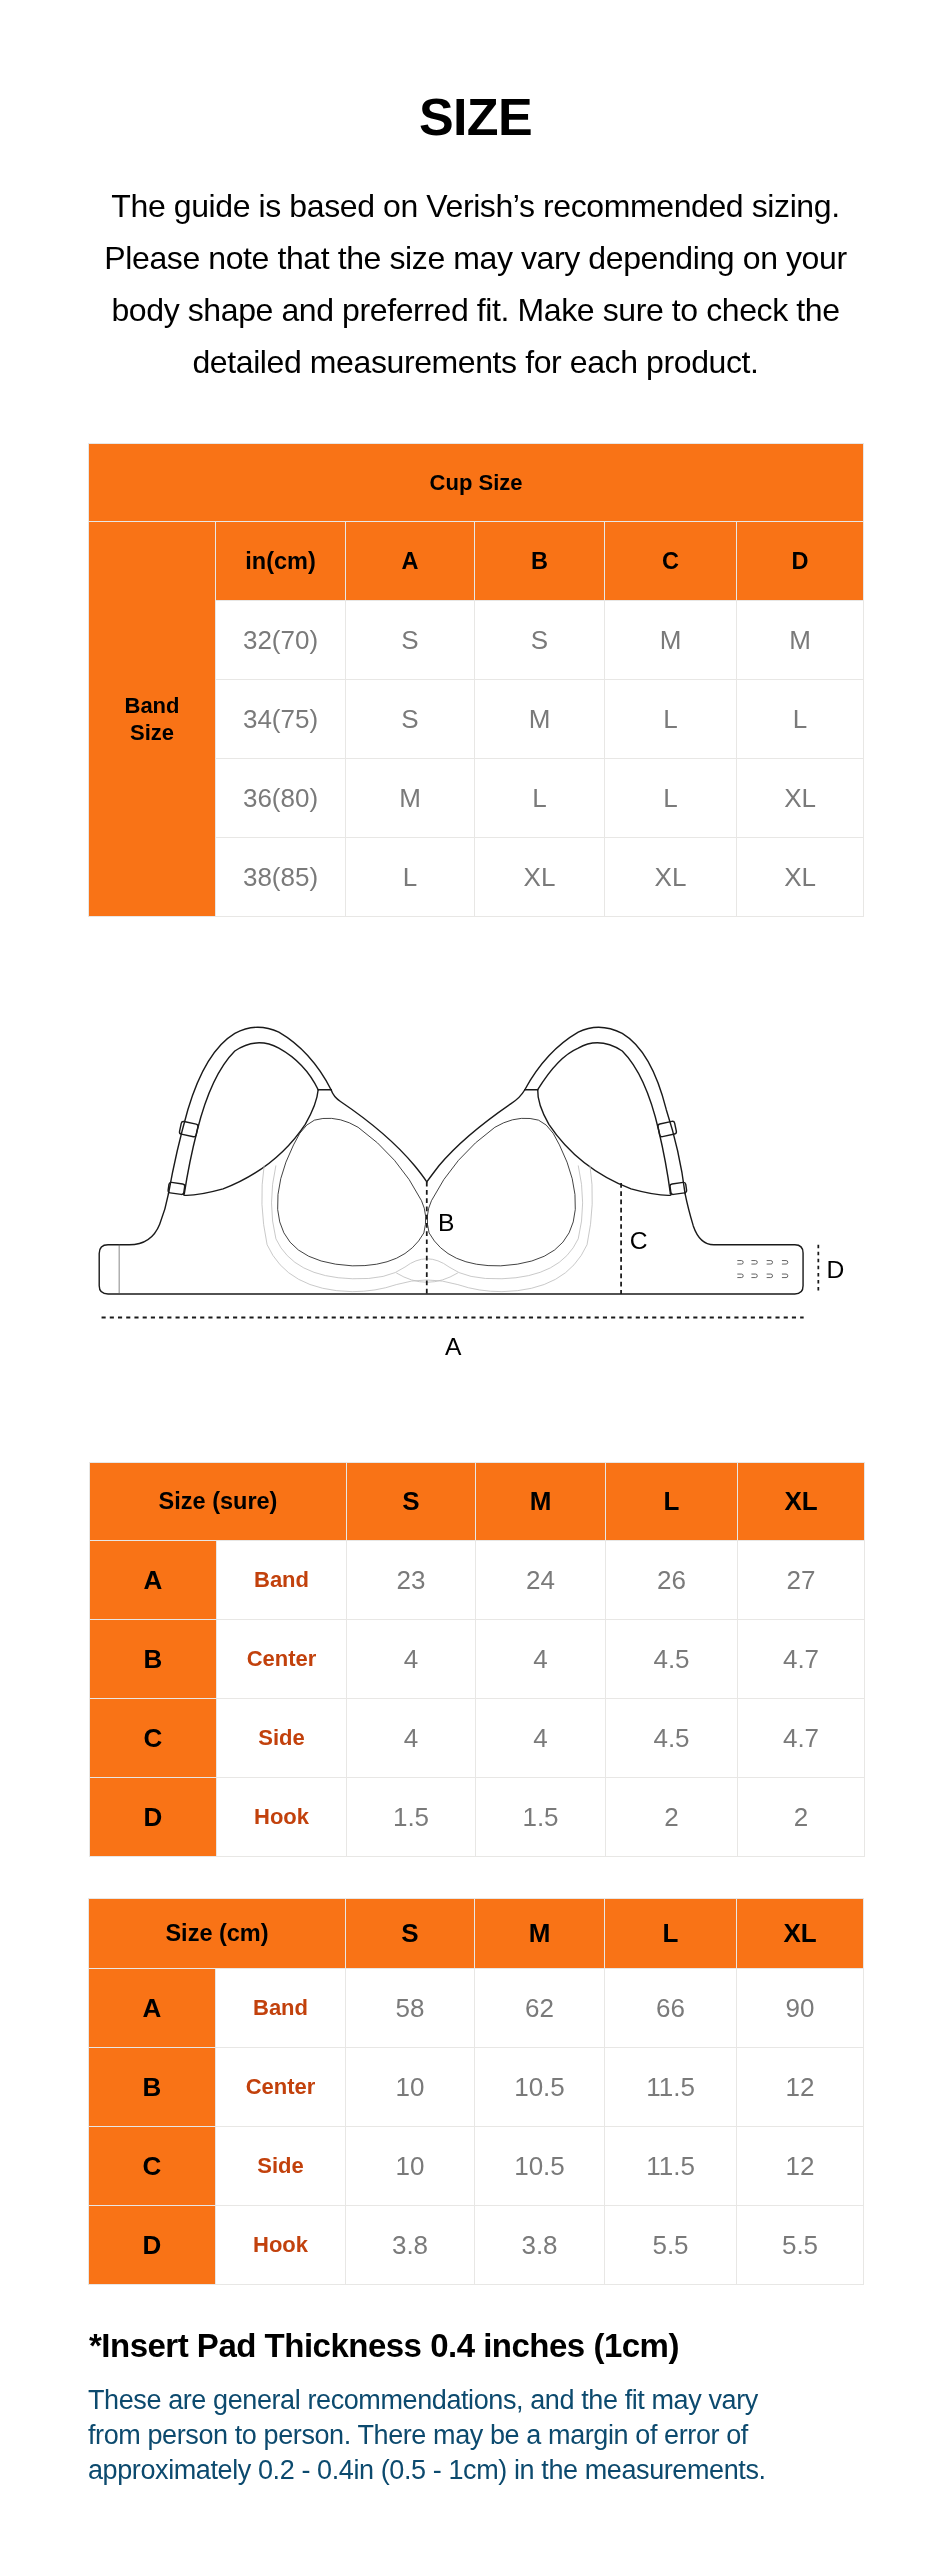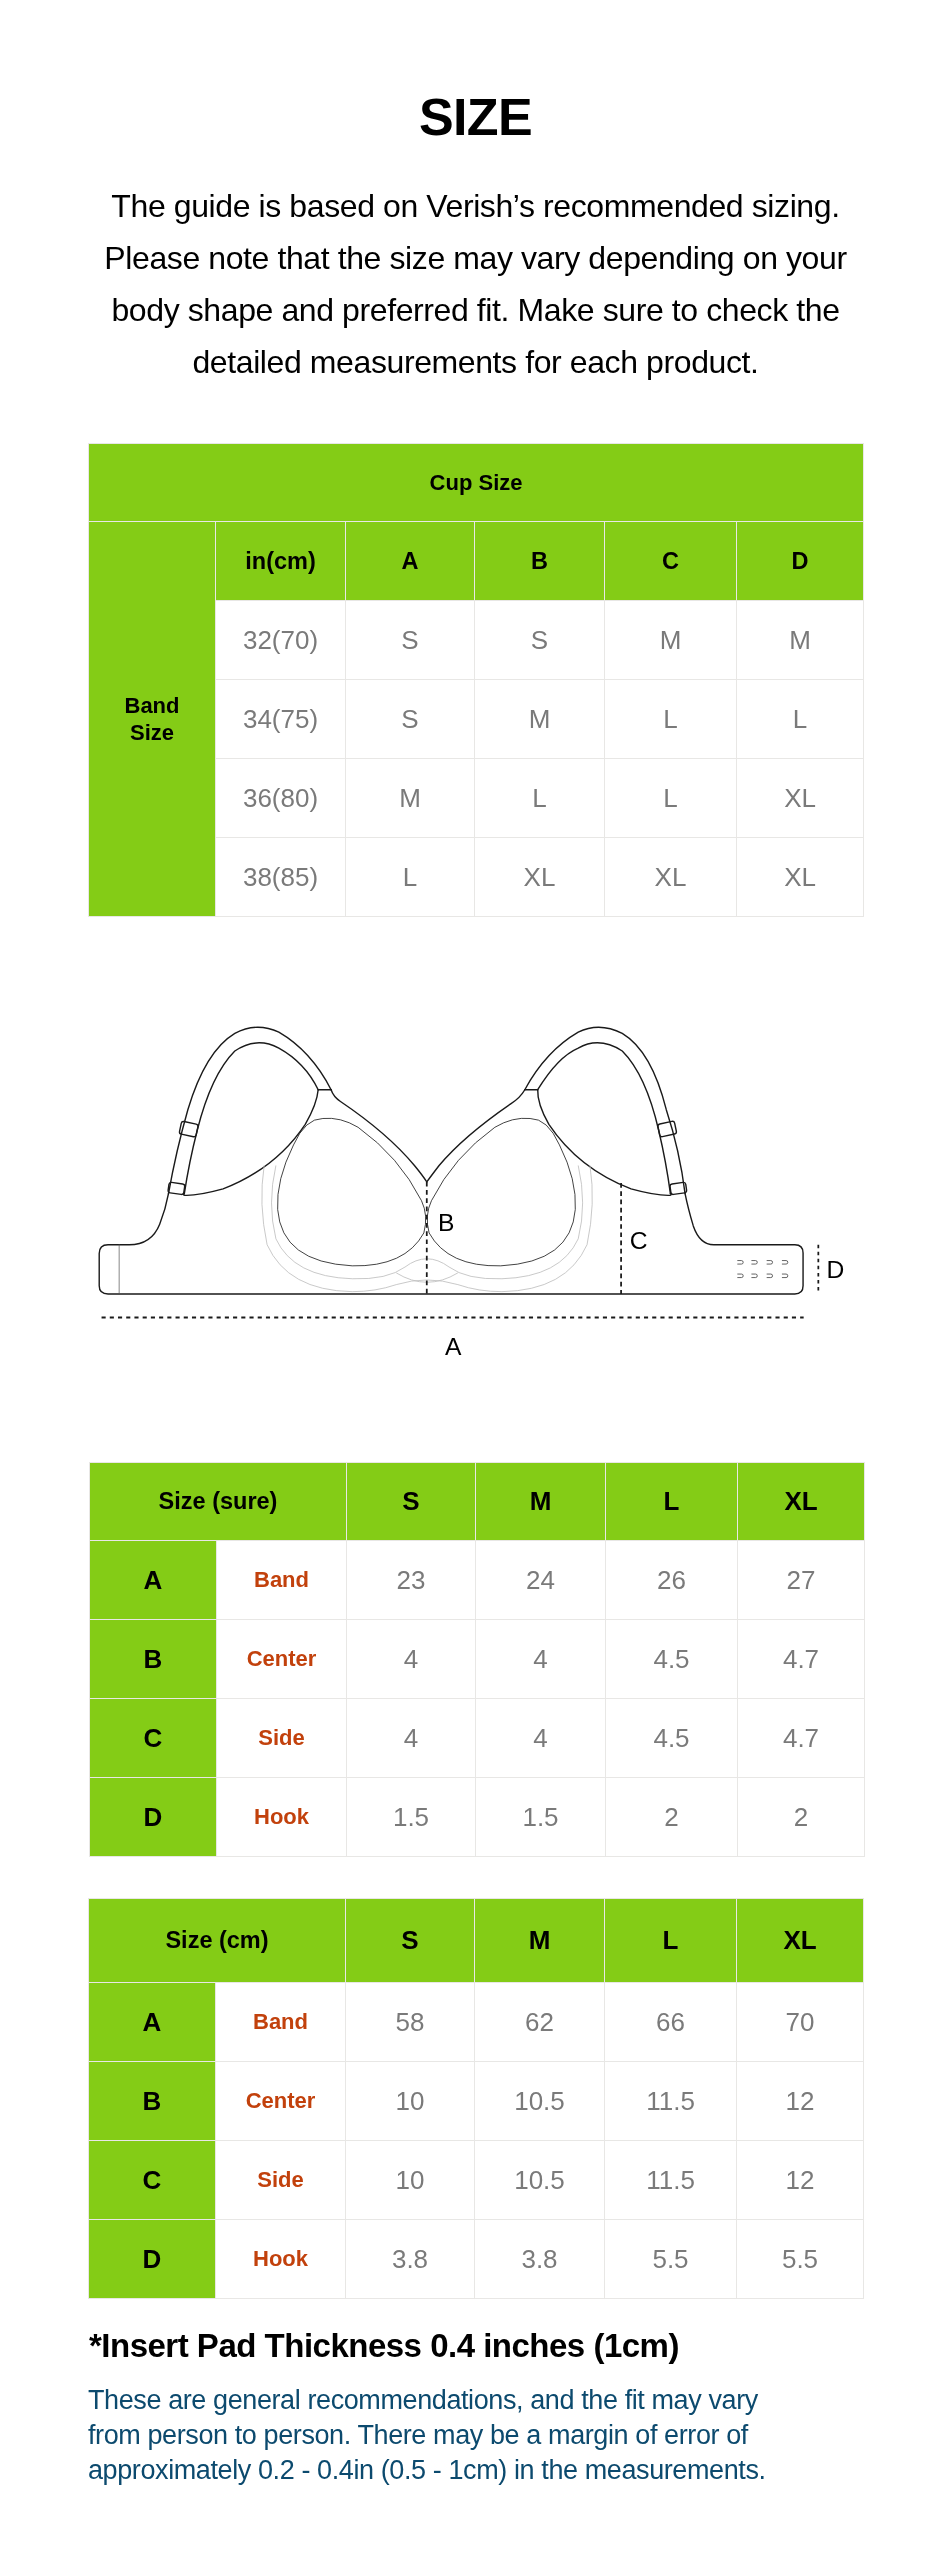--- a/index.html
+++ b/index.html
@@ -8,21 +8,21 @@
   .abs { position:absolute; }
 
   .title { left:0; width:951px; top:88px; text-align:center; font-size:52px; font-weight:700;
            letter-spacing:-0.6px; line-height:59px; }
   .intro { left:82px; width:787px; top:180px; text-align:center; font-size:32px; line-height:52px;
            letter-spacing:-0.4px; }
   .intro span { display:block; }
 
   table.grid { position:absolute; border-collapse:collapse; table-layout:fixed; }
   table.grid td { border:1.2px solid #e8e7e5; text-align:center; vertical-align:middle; padding:0; }
-  .hd { background:#84cc16; color:#000; font-weight:700; }
+  .hd { background:#f97316; color:#000; font-weight:700; }
   .val { background:#ffffff; color:#7a7a7a; font-size:26px; font-weight:400;margin-left:16px; }
   .lbl { background:#ffffff; color:#c2410c; font-weight:700; font-size:22px; }
 
   #cup { left:88px; top:443px; width:775px; }
   #cup td.hd { font-size:23.5px; }
   #cup td.band-lbl { font-size:22px; line-height:27px; }
   #cup td.top { font-size:22px; border-bottom:1.2px solid #e8e7e5; }
 
   #inch { left:89px; top:1462px; width:775px; }
   #cm   { left:88px; top:1898px; width:775px; }
@@ -229,34 +229,34 @@
 <table class="grid" id="cm">
   <colgroup>
     <col style="width:127px">
       <col style="width:130px">
       <col style="width:129px">
     <col style="width:130px">
       <col style="width:132px">
       <col style="width:127px">
   </colgroup>
   <tbody>
-      <tr style="height:84px">
+      <tr style="height:70px">
     <td class="hd caption" colspan="2">Size (cm)</td>
     <td class="hd size">S</td>
     <td class="hd size">M</td>
     <td class="hd size">L</td>
     <td class="hd size">XL</td>
   </tr>
   <tr style="height:79px">
     <td class="hd letter">A</td>
     <td class="lbl">Band</td>
     <td class="val">58</td>
     <td class="val">62</td>
     <td class="val">66</td>
-    <td class="val">70</td>
+    <td class="val">90</td>
   </tr>
   <tr style="height:79px">
     <td class="hd letter">B</td>
     <td class="lbl">Center</td>
     <td class="val">10</td>
     <td class="val">10.5</td>
     <td class="val">11.5</td>
     <td class="val">12</td>
   </tr>
   <tr style="height:79px">

